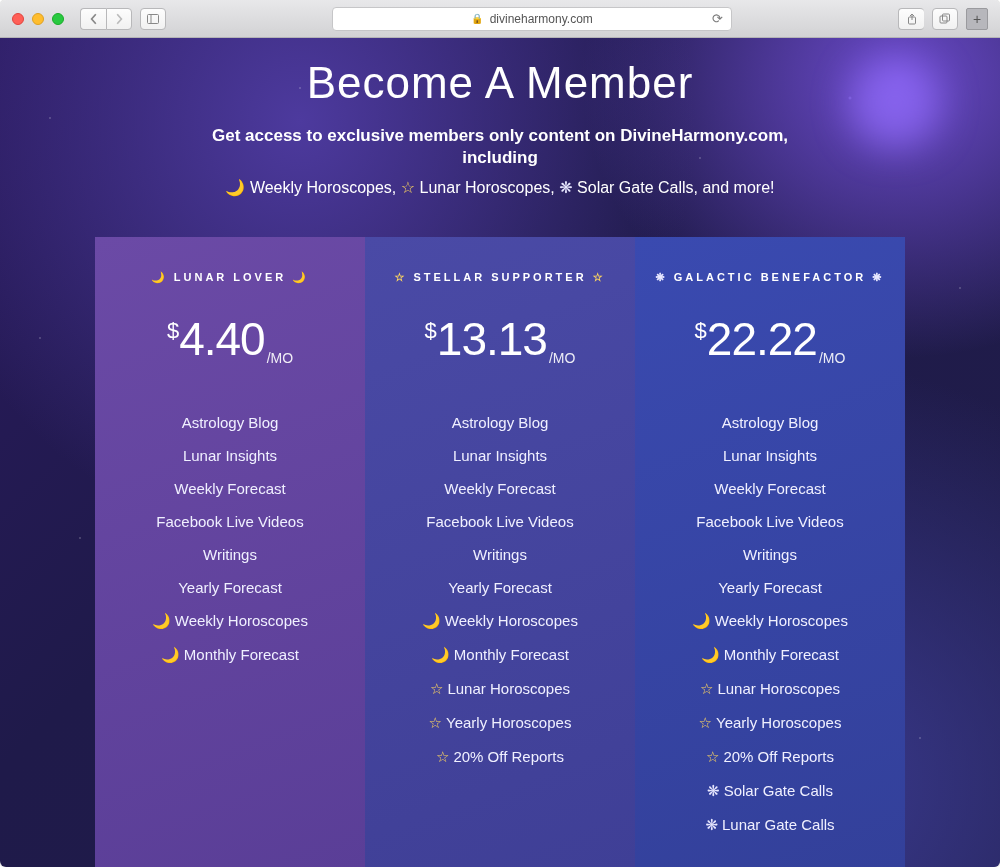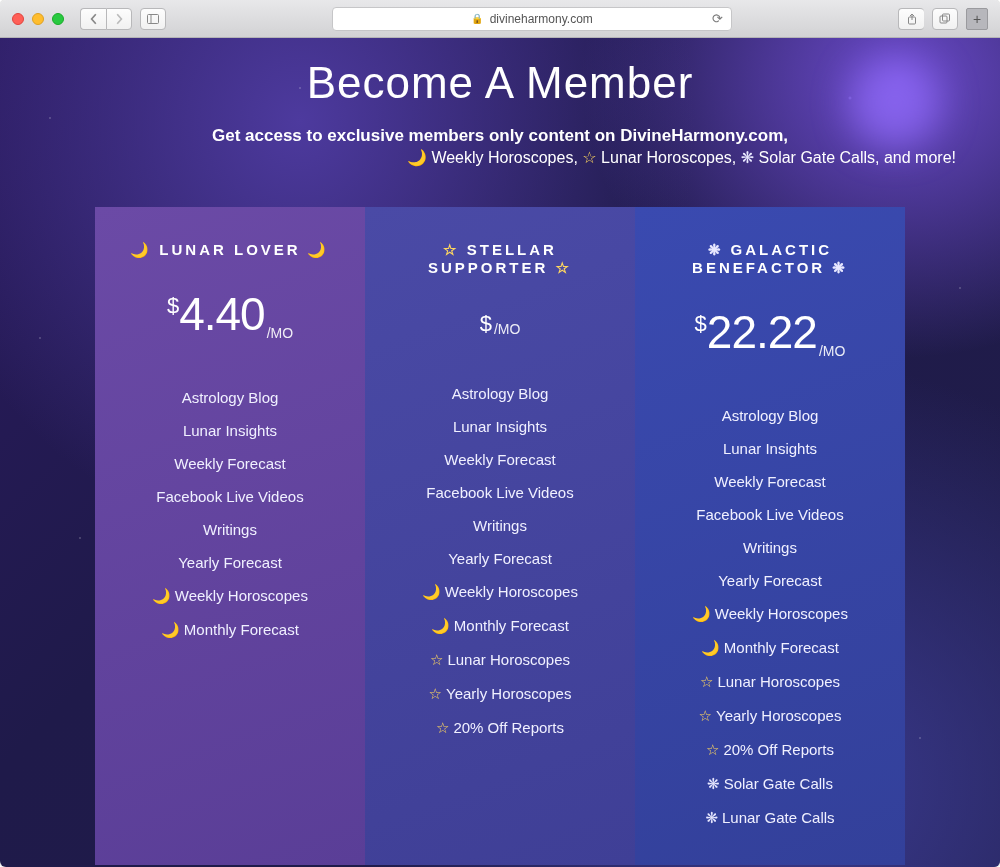--- a/index.html
+++ b/index.html
@@ -92,37 +92,37 @@
         radial-gradient(1px 1px at 960px 250px, #fff, transparent);
       opacity: 0.6;
       pointer-events: none;
     }
     .glow { position: absolute; width: 90px; height: 90px; border-radius: 50%; filter: blur(18px); pointer-events: none; }
     .glow.g1 { right: 60px; top: 20px; background: rgba(148,110,255,0.7); }
     .hero { text-align: center; position: relative; z-index: 2; padding: 0 40px; }
     .hero h1 { font-size: 44px; font-weight: 300; letter-spacing: 1px; margin-bottom: 18px; }
     .hero .sub1 { font-size: 17px; font-weight: 700; margin-bottom: 2px; }
     .hero .sub2 { font-size: 17px; font-weight: 700; margin-bottom: 10px; }
-    .hero .sub3 { font-size: 16px; font-weight: 400; text-align: right; }
+    .hero .sub3 { font-size: 16px; font-weight: 400; }
     .ico-moon { color: #ffcc4d; }
     .ico-star { color: #ffd75e; }
     .ico-sun { color: #e8e8ff; }
 
     .plans {
       display: flex; justify-content: center; gap: 0;
       margin: 40px auto 0; width: 810px; position: relative; z-index: 2;
     }
     .plan {
       flex: 1; padding: 34px 18px 30px; text-align: center;
     }
     .plan.p1 { background: linear-gradient(160deg, #6b4aa6 0%, #5a3e97 100%); }
     .plan.p2 { background: linear-gradient(160deg, #4a4aa6 0%, #3f3f96 100%); }
     .plan.p3 { background: linear-gradient(160deg, #3a4ab0 0%, #33409a 100%); }
     .plan-name {
-      font-size: 15px; letter-spacing: 3px; text-transform: uppercase;
+      font-size: 11px; letter-spacing: 3px; text-transform: uppercase;
       color: #fff; margin-bottom: 28px; font-weight: 600;
     }
     .price-row { display: flex; align-items: flex-start; justify-content: center; white-space: nowrap; margin-bottom: 40px; }
     .price-cur { font-size: 22px; margin-top: 6px; font-weight: 300; }
     .price-val { font-size: 46px; font-weight: 300; letter-spacing: -1px; }
     .price-per { font-size: 14px; text-transform: uppercase; align-self: flex-end; margin-left: 2px; font-weight: 400; opacity: 0.9; }
     .features { list-style: none; }
     .features li { font-size: 15px; font-weight: 300; padding: 8px 0; color: #f0f0ff; }
     .ft-icon { margin-right: 4px; }
   </style>
@@ -178,20 +178,21 @@
     </div>
   </div>
 
   <div class="page-content">
     <div class="stars"></div>
     <div class="glow g1"></div>
 
     <div class="hero">
       <h1>Become A Member</h1>
       <div class="sub1">Get access to exclusive members only content on DivineHarmony.com,</div>
+      <div class="sub2">including</div>
       <div class="sub3">
         <span class="ico-moon">🌙</span>
         <span>Weekly Horoscopes,</span>
         <span class="ico-star">☆</span>
         <span>Lunar Horoscopes,</span>
         <span class="ico-sun">❋</span>
         <span>Solar Gate Calls, and more!</span>
       </div>
     </div>
 
@@ -211,20 +212,21 @@
             <li><span>Writings</span></li>
             <li><span>Yearly Forecast</span></li>
             <li><span class="ft-icon ico-moon">🌙</span><span>Weekly Horoscopes</span></li>
             <li><span class="ft-icon ico-moon">🌙</span><span>Monthly Forecast</span></li>
           </ul>
         </div>
         <div class="plan p2">
           <div class="plan-name"><span class="ico-star">☆</span><span> Stellar Supporter </span><span class="ico-star">☆</span></div>
           <div class="price-row">
             <span class="price-cur">$</span>
+            <span class="price-val">13.13</span>
             <span class="price-per">/mo</span>
           </div>
           <ul class="features">
             <li><span>Astrology Blog</span></li>
             <li><span>Lunar Insights</span></li>
             <li><span>Weekly Forecast</span></li>
             <li><span>Facebook Live Videos</span></li>
             <li><span>Writings</span></li>
             <li><span>Yearly Forecast</span></li>
             <li><span class="ft-icon ico-moon">🌙</span><span>Weekly Horoscopes</span></li>

